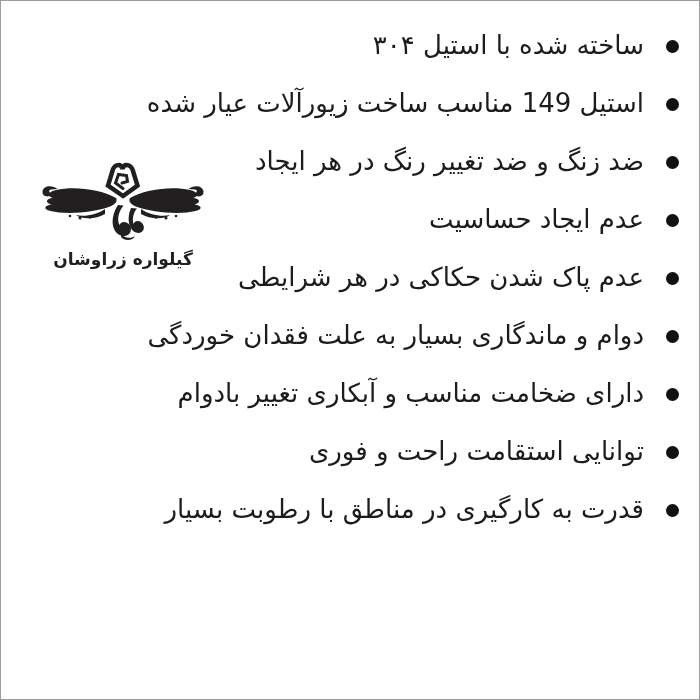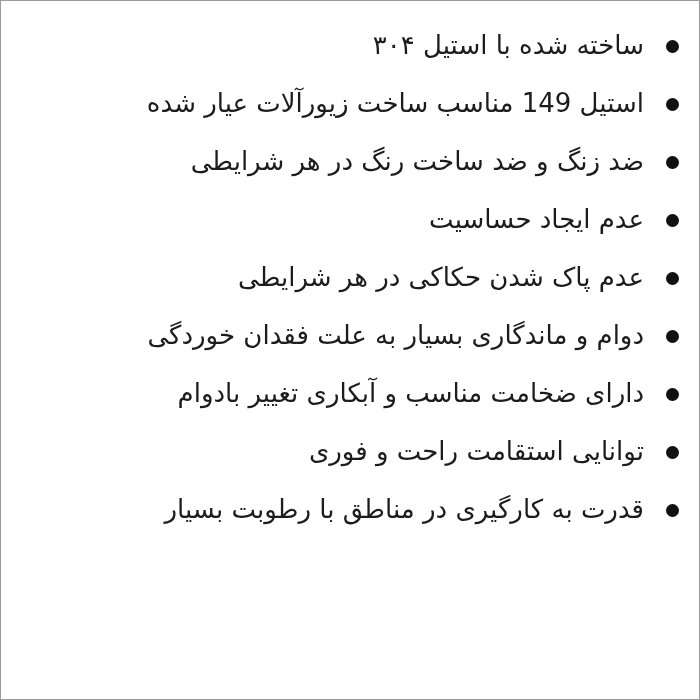--- a/index.html
+++ b/index.html
@@ -68,33 +68,58 @@
     font-weight: bold;
     color: #221f20;
     letter-spacing: 0;
   }
 </style>
 </head>
 <body>
 
 <div class="canvas">
 
+  <div class="logo">
+    <svg viewBox="0 0 340 172" xmlns="http://www.w3.org/2000/svg" aria-hidden="true">
+      <g fill="#221f20" stroke="none">
+
+        <g id="wingGroup">
+          <path d="M184,74 C216,56 268,50 304,58 C320,62 323,70 310,74 C324,75 327,83 313,87 C328,89 330,97 315,100 C284,108 228,103 196,91 C186,87 180,80 184,74 Z"></path>
+          <path d="M301,56 C313,46 330,50 331,61 C332,71 319,74 312,67 C317,63 321,59 314,57 Z"></path>
+          <path d="M206,96 C222,108 248,112 264,108 C252,118 222,116 206,106 Z"></path>
+          <circle cx="236" cy="112" r="3.4"></circle>
+          <circle cx="256" cy="114" r="3"></circle>
+          <circle cx="276" cy="110" r="2.6"></circle>
+        </g>
+
+        <use href="#wingGroup" transform="translate(340,0) scale(-1,1)"></use>
+
+        <path d="M170,70 L140,49 L149,20 C152,6 166,4 169,16 C172,4 186,6 190,20 L199,49 Z" fill="none" stroke="#221f20" stroke-width="9" stroke-linejoin="miter"></path>
+        <path d="M170,55 L155,44 L161,27 L177,29 L179,41 L168,44" fill="none" stroke="#221f20" stroke-width="6" stroke-linecap="round"></path>
+
+        <path d="M160,88 C144,112 146,142 166,149 C181,154 190,141 184,129 C178,119 166,120 163,128 C157,116 162,100 171,89 Z"></path>
+        <path d="M186,94 C177,114 181,138 196,143 C209,147 216,135 209,125 C203,117 193,119 191,126 C188,115 191,103 198,95 Z"></path>
+        <path d="M166,146 C172,154 186,156 194,150 C190,160 172,160 166,152 Z"></path>
+      </g>
+    </svg>
+    <div class="brand-name">گیلواره زراوشان</div>
+  </div>
 
   <div class="feature-list">
     <div class="feature-item">
       <span class="bullet"></span>
       <span class="feature-text">ساخته شده با استیل ۳۰۴</span>
     </div>
     <div class="feature-item">
       <span class="bullet"></span>
       <span class="feature-text">استیل 149 مناسب ساخت زیورآلات عیار شده</span>
     </div>
     <div class="feature-item">
       <span class="bullet"></span>
-      <span class="feature-text">ضد زنگ و ضد ساخت رنگ در هر شرایطی</span>
+      <span class="feature-text">ضد زنگ و ضد تغییر رنگ در هر ایجاد</span>
     </div>
     <div class="feature-item">
       <span class="bullet"></span>
       <span class="feature-text">عدم ایجاد حساسیت</span>
     </div>
     <div class="feature-item">
       <span class="bullet"></span>
       <span class="feature-text">عدم پاک شدن حکاکی در هر شرایطی</span>
     </div>
     <div class="feature-item">

